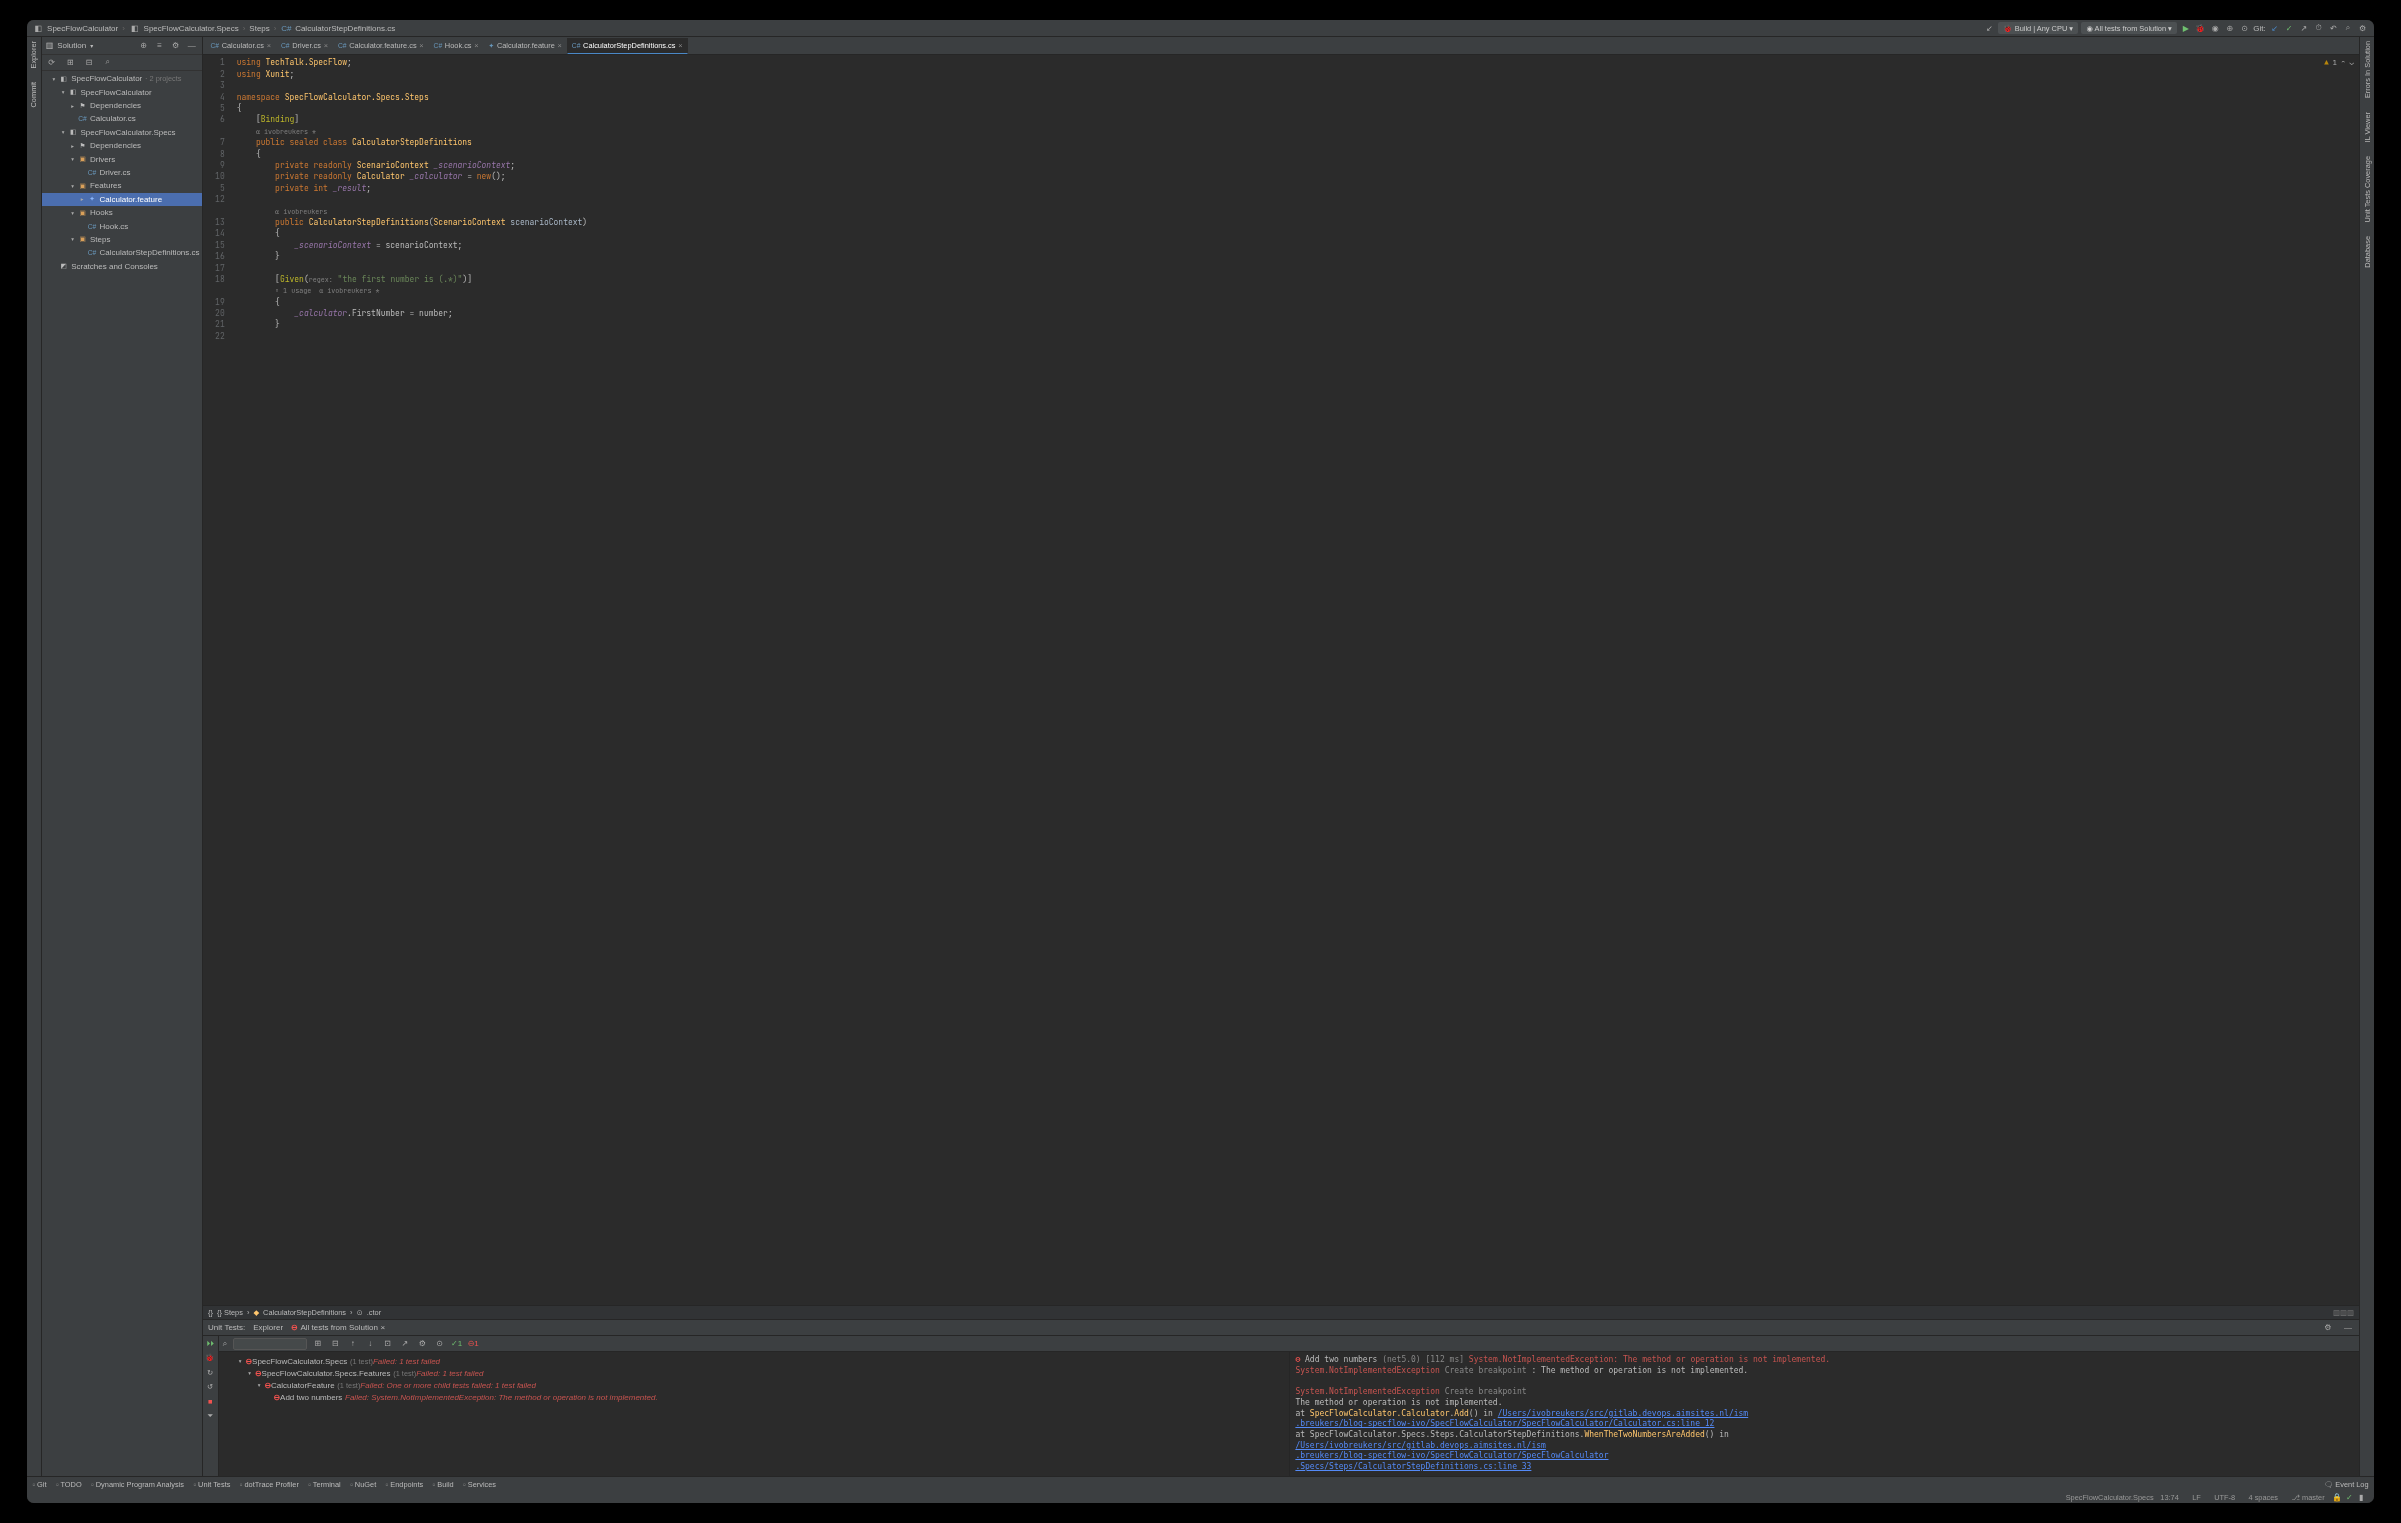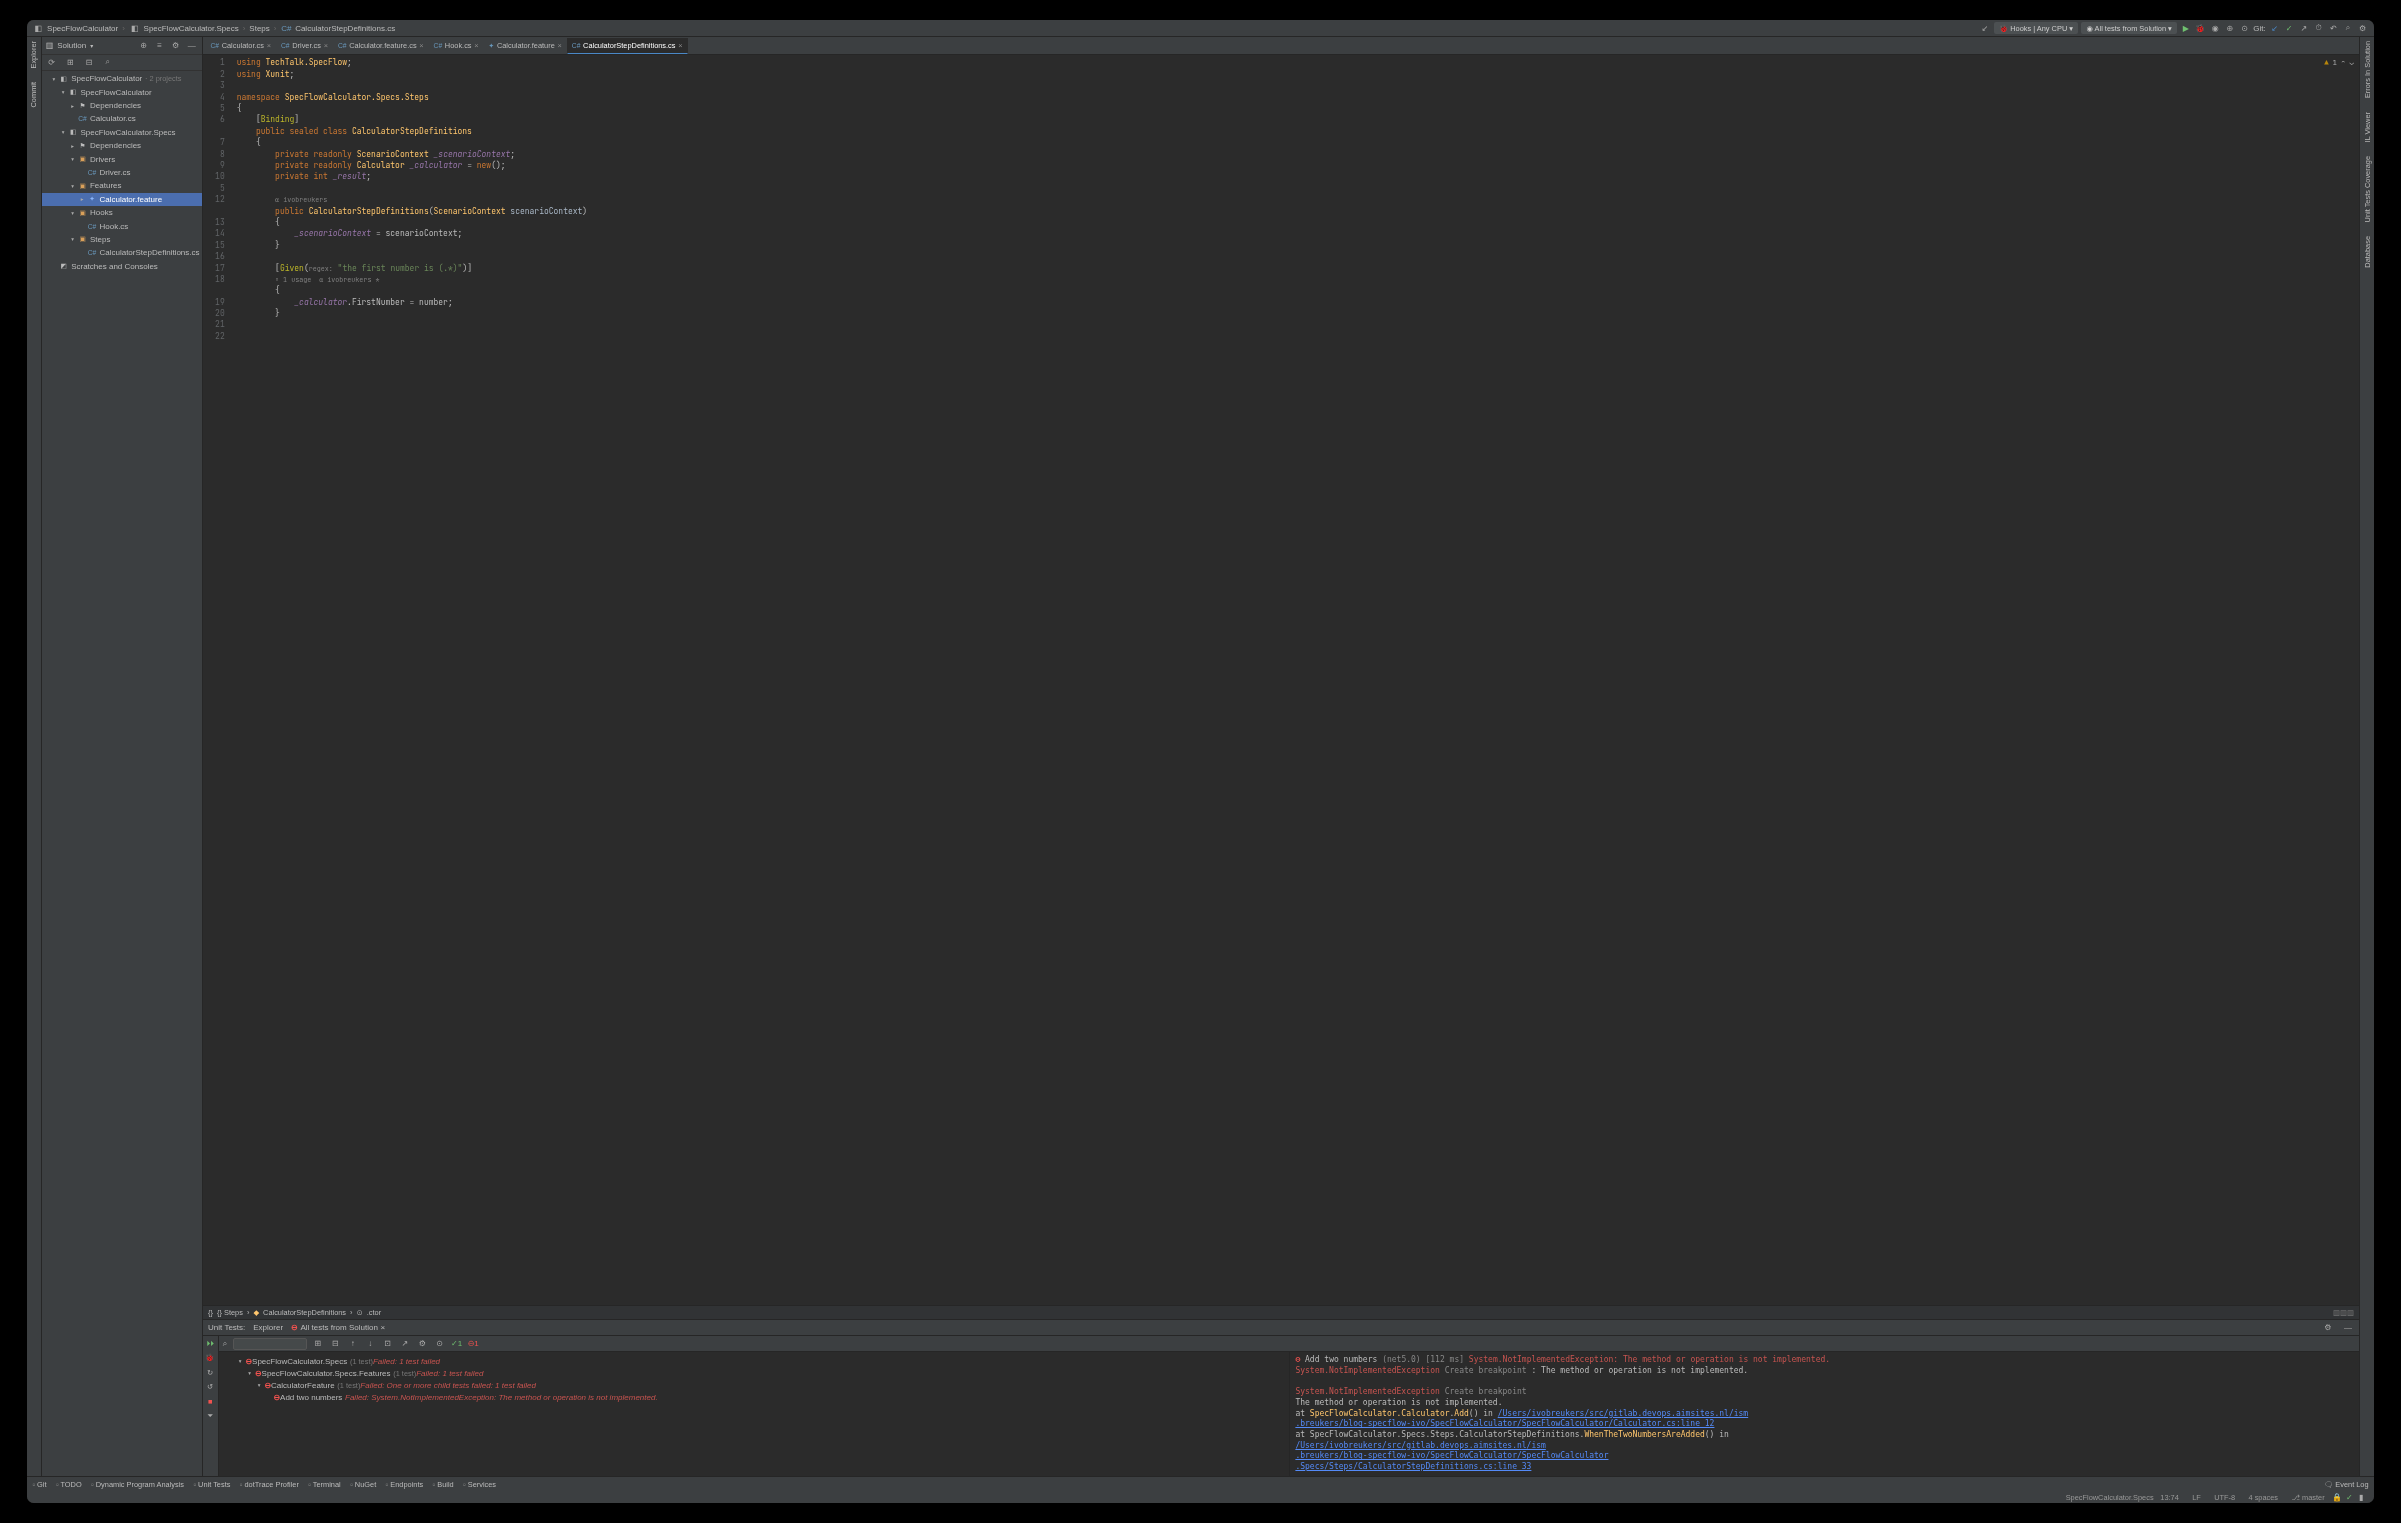--- a/index.html
+++ b/index.html
@@ -78,21 +78,21 @@
     <span class="sep">›</span>
     <span class="icon-btn">◧</span>
     <span class="crumb">SpecFlowCalculator.Specs</span>
     <span class="sep">›</span>
     <span class="crumb">Steps</span>
     <span class="sep">›</span>
     <span class="icon-btn fi-cs">C#</span>
     <span class="crumb">CalculatorStepDefinitions.cs</span>
     <div class="spacer"></div>
     <span class="icon-btn">↙</span>
-    <span class="tb-btn">🐞 <span>Hooks | Any CPU</span> ▾</span>
+    <span class="tb-btn">🐞 <span>Build | Any CPU</span> ▾</span>
     <span class="tb-btn">◉ <span>All tests from Solution</span> ▾</span>
     <span class="icon-btn" style="color:#6fbf6f">▶</span>
     <span class="icon-btn" style="color:#6fbf6f">🐞</span>
     <span class="icon-btn">◉</span>
     <span class="icon-btn">⊕</span>
     <span class="icon-btn">⊙</span>
     <span class="crumb">Git:</span>
     <span class="icon-btn" style="color:#4a88c7">↙</span>
     <span class="icon-btn" style="color:#6fbf6f">✓</span>
     <span class="icon-btn">↗</span>
@@ -266,20 +266,21 @@
             <div>21</div>
             <div>22</div>
           </div>
         <div class="code-col" id="code">
             <div class="line"><span class="kw">using</span> <span class="cls">TechTalk.SpecFlow</span>;</div>
             <div class="line"><span class="kw">using</span> <span class="cls">Xunit</span>;</div>
             <div class="line"></div>
             <div class="line"><span class="kw">namespace</span> <span class="cls">SpecFlowCalculator.Specs.Steps</span></div>
             <div class="line">{</div>
             <div class="line">    [<span class="attr">Binding</span>]</div>
+            <div class="line">    <span class="comment">⍺ ivobreukers *</span></div>
             <div class="line">    <span class="kw">public sealed class</span> <span class="cls">CalculatorStepDefinitions</span></div>
             <div class="line">    {</div>
             <div class="line">        <span class="kw">private readonly</span> <span class="cls">ScenarioContext</span> <span class="ident">_scenarioContext</span>;</div>
             <div class="line">        <span class="kw">private readonly</span> <span class="cls">Calculator</span> <span class="ident">_calculator</span> = <span class="kw">new</span>();</div>
             <div class="line">        <span class="kw">private int</span> <span class="ident">_result</span>;</div>
             <div class="line"></div>
             <div class="line">        <span class="comment">⍺ ivobreukers</span></div>
             <div class="line">        <span class="kw">public</span> <span class="cls">CalculatorStepDefinitions</span>(<span class="cls">ScenarioContext</span> <span class="param">scenarioContext</span>)</div>
             <div class="line">        {</div>
             <div class="line">            <span class="ident">_scenarioContext</span> = scenarioContext;</div>

